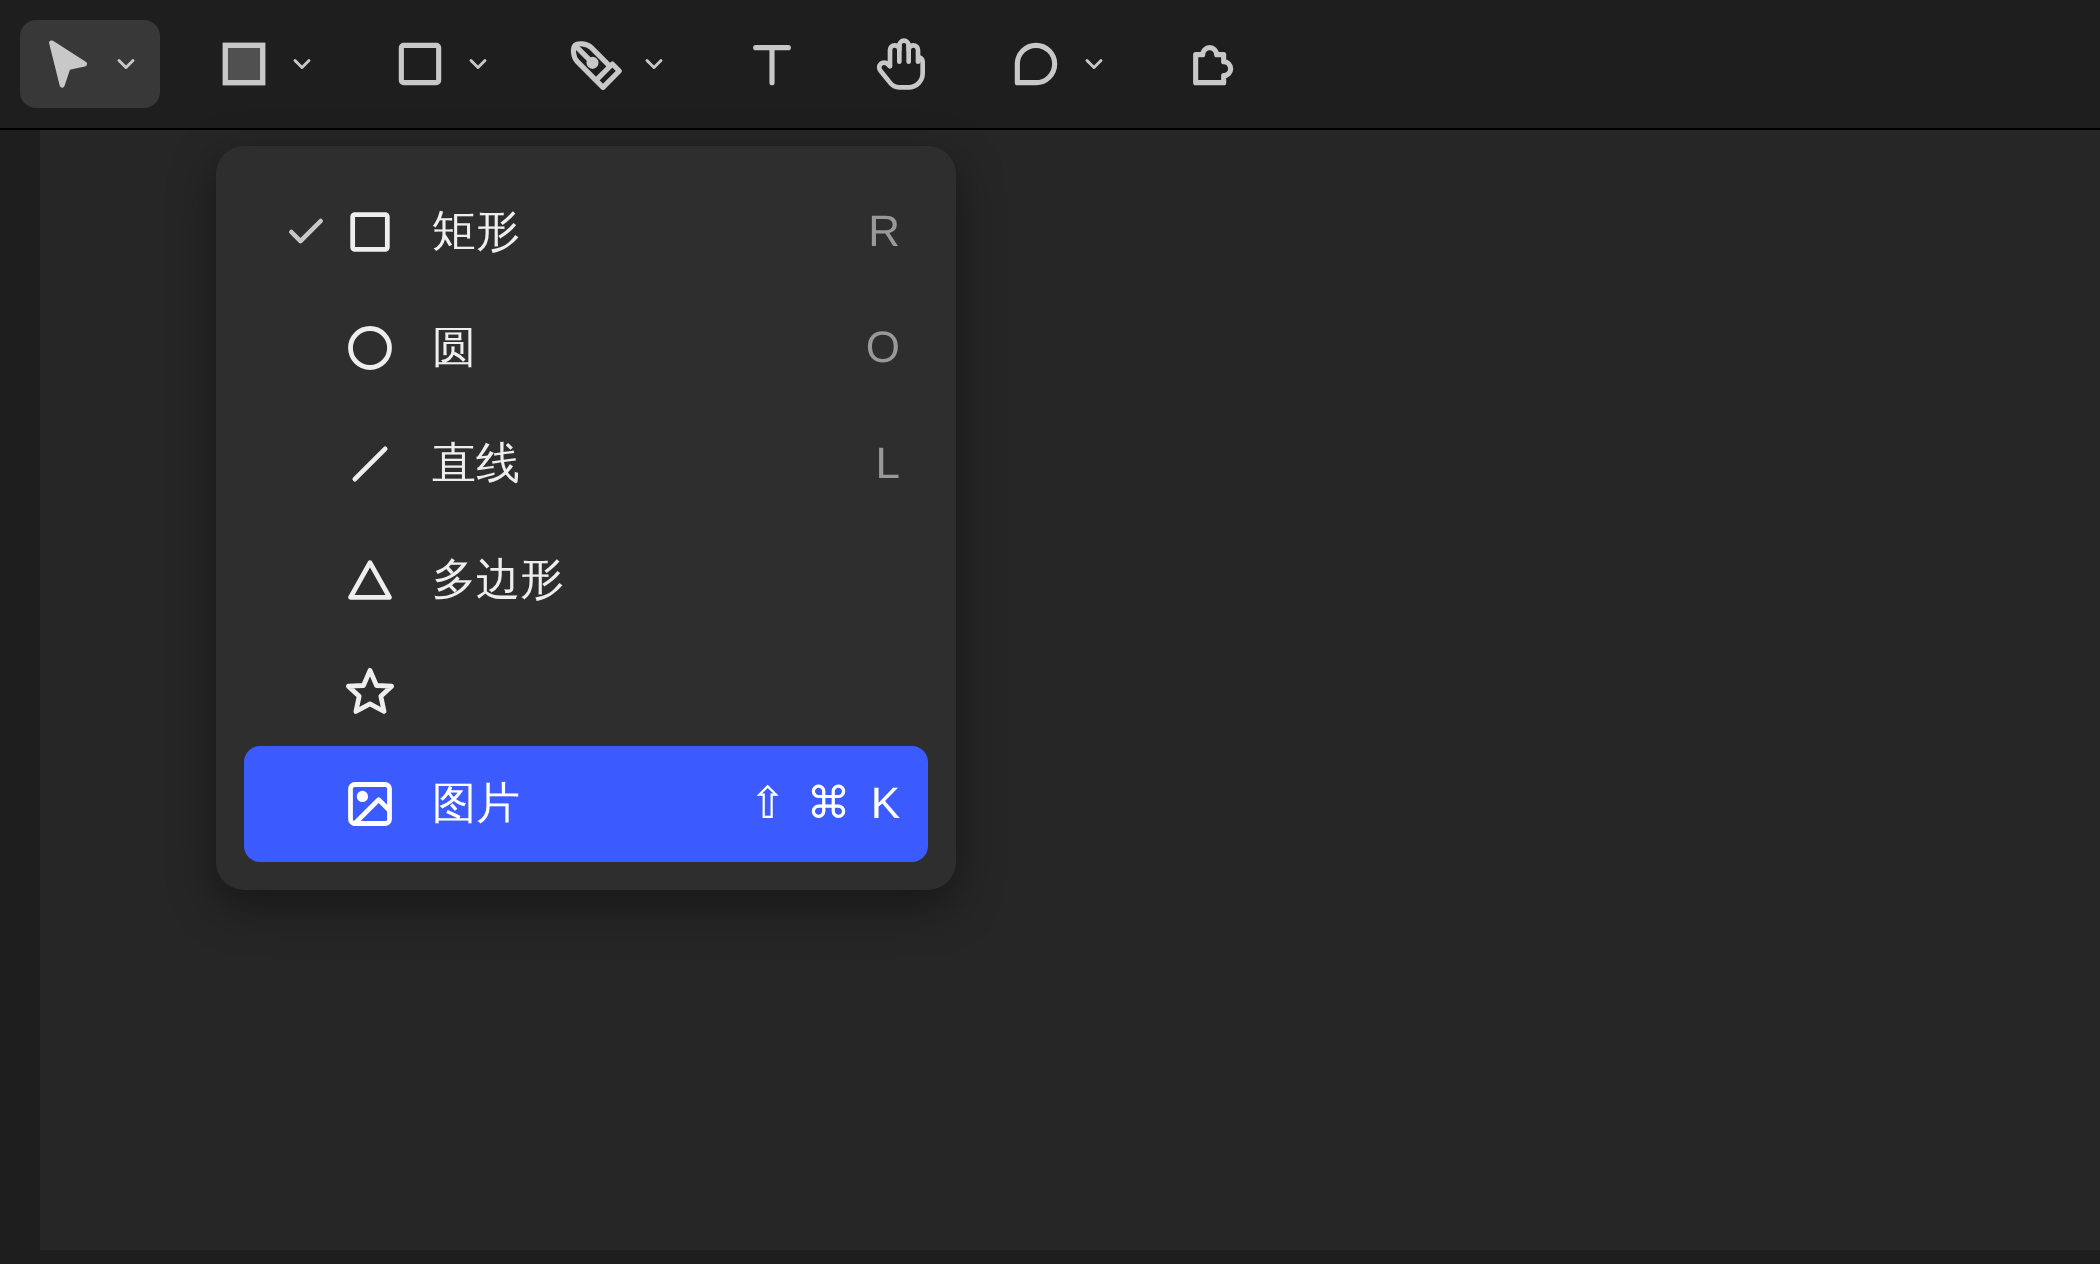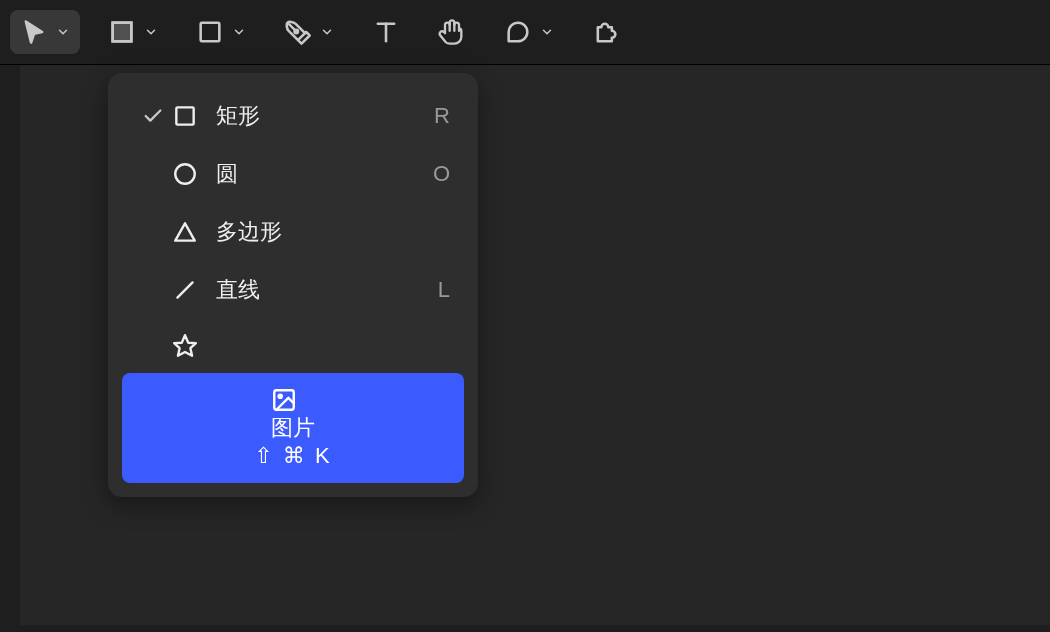--- a/index.html
+++ b/index.html
@@ -68,21 +68,20 @@
       align-items: center;
       padding: 14px 12px;
       border-radius: 8px;
       cursor: pointer;
       color: #eeeeee;
       font-size: 22px;
     }
     .menu-item.highlight {
       background: #3b5bff;
       color: #ffffff;
-      flex-direction: column;
     }
     .menu-check {
       width: 38px;
       display: flex;
       align-items: center;
       justify-content: center;
     }
     .menu-icon {
       width: 44px;
       display: flex;
@@ -226,37 +225,37 @@
             <circle cx="12" cy="12" r="9"></circle>
           </svg>
       </span>
       <span class="menu-label">圆</span>
       <span class="menu-shortcut">O</span>
     </div>
 
     <div class="menu-item">
       <span class="menu-check"></span>
       <span class="menu-icon">
+        <svg width="26" height="26" viewBox="0 0 24 24" fill="none" stroke="#eeeeee" stroke-width="2.2" stroke-linecap="round">
+            <line x1="5" y1="19" x2="19" y2="5"></line>
+          </svg>
+      </span>
+      <span class="menu-label">直线</span>
+      <span class="menu-shortcut">L</span>
+    </div>
+
+    <div class="menu-item">
+      <span class="menu-check"></span>
+      <span class="menu-icon">
         <svg width="26" height="26" viewBox="0 0 24 24" fill="none" stroke="#eeeeee" stroke-width="2.2" stroke-linejoin="round">
             <polygon points="12 4 21 20 3 20"></polygon>
           </svg>
       </span>
       <span class="menu-label">多边形</span>
       <span class="menu-shortcut"></span>
-    </div>
-
-    <div class="menu-item">
-      <span class="menu-check"></span>
-      <span class="menu-icon">
-        <svg width="26" height="26" viewBox="0 0 24 24" fill="none" stroke="#eeeeee" stroke-width="2.2" stroke-linecap="round">
-            <line x1="5" y1="19" x2="19" y2="5"></line>
-          </svg>
-      </span>
-      <span class="menu-label">直线</span>
-      <span class="menu-shortcut">L</span>
     </div>
 
     <div class="menu-item">
       <span class="menu-check"></span>
       <span class="menu-icon">
         <svg width="26" height="26" viewBox="0 0 24 24" fill="none" stroke="#eeeeee" stroke-width="2.2" stroke-linejoin="round">
             <polygon points="12 2 15 9 22 9.3 17 14 18.5 21 12 17.5 5.5 21 7 14 2 9.3 9 9"></polygon>
           </svg>
       </span>
       <span class="menu-shortcut"></span>

